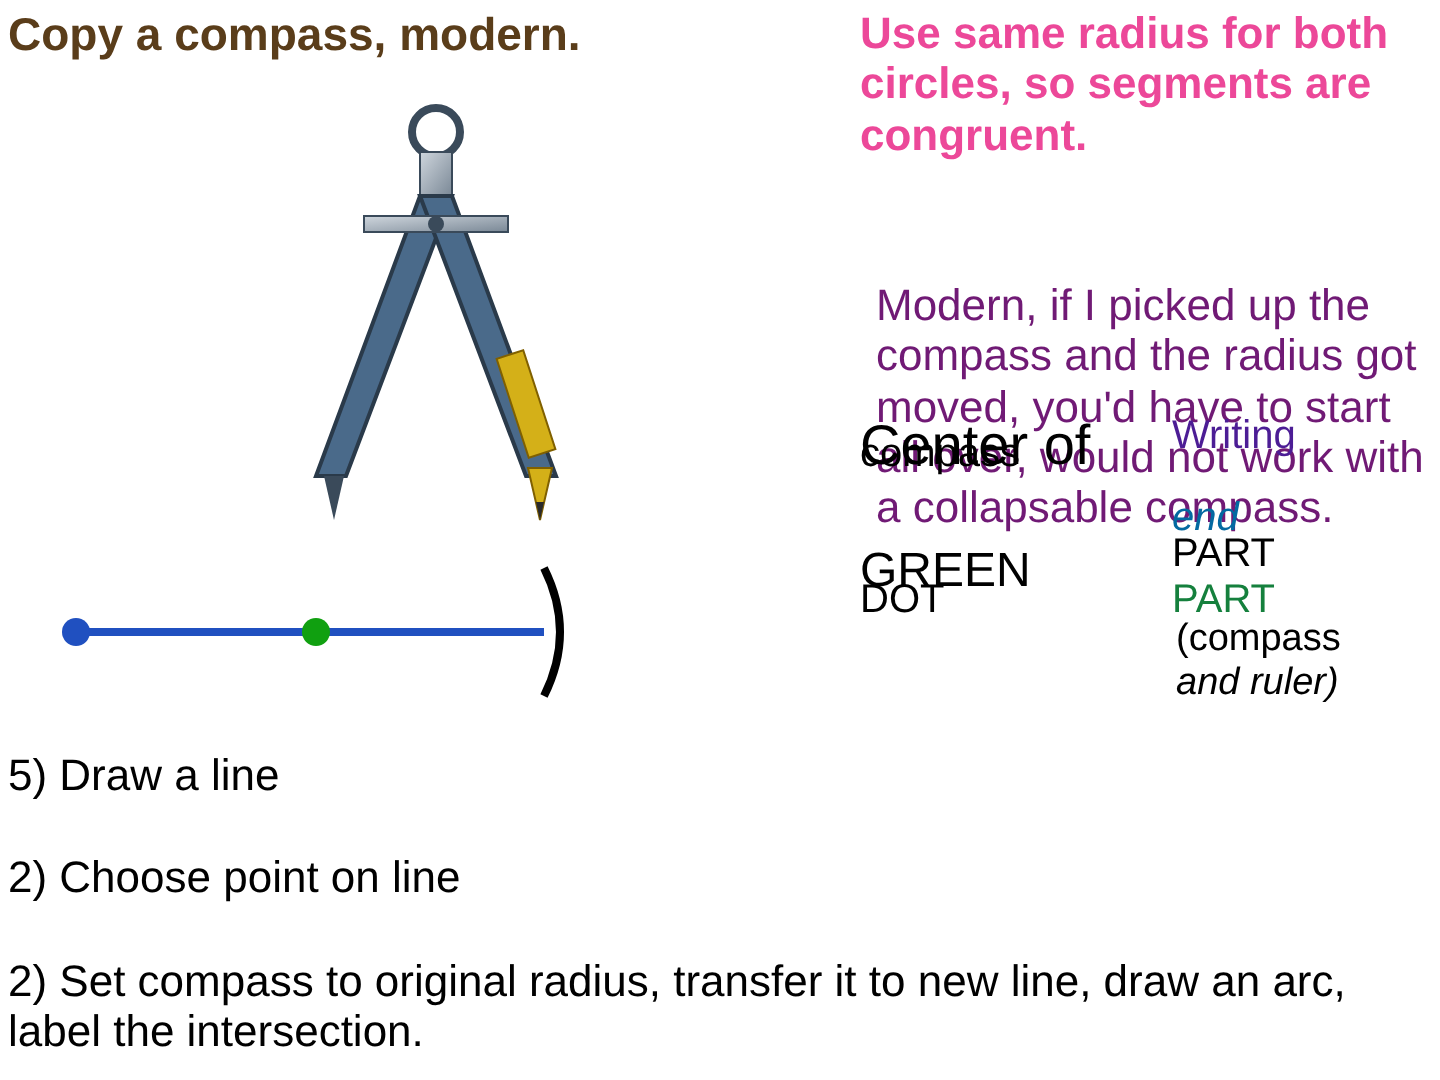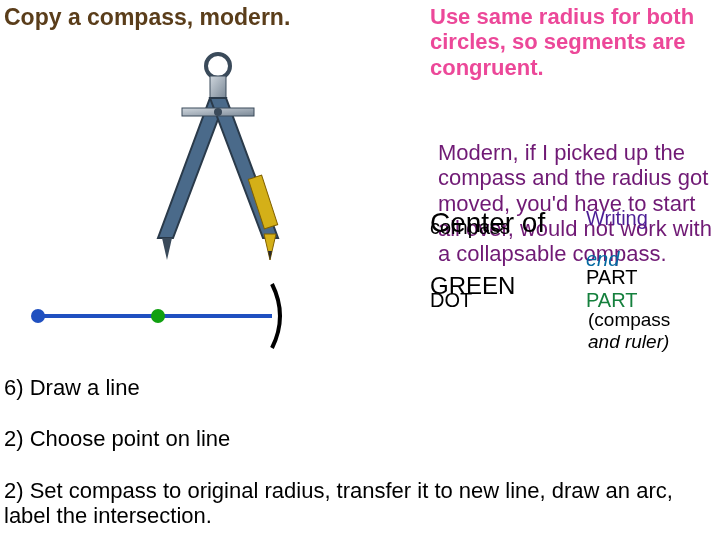--- a/index.html
+++ b/index.html
@@ -188,15 +188,15 @@
 <div class="label-compass">compass</div>
 <div class="label-writing">Writing</div>
 <div class="label-end">end</div>
 <div class="green-dot-label">GREEN</div>
 <div class="dot-label">DOT</div>
 <div class="drawn-label">PART</div>
 <div class="part-label">PART</div>
 <div class="compass-note">(compass</div>
 <div class="ruler-note">and ruler)</div>
 
-<div class="step1">6)  Draw a line</div>
+<div class="step1">5)  Draw a line</div>
 <div class="step2">2)  Choose point on line</div>
 <div class="step3">2)  Set compass to original radius, transfer it to new line, draw an arc, label the intersection.</div>
 
 </body></html>

